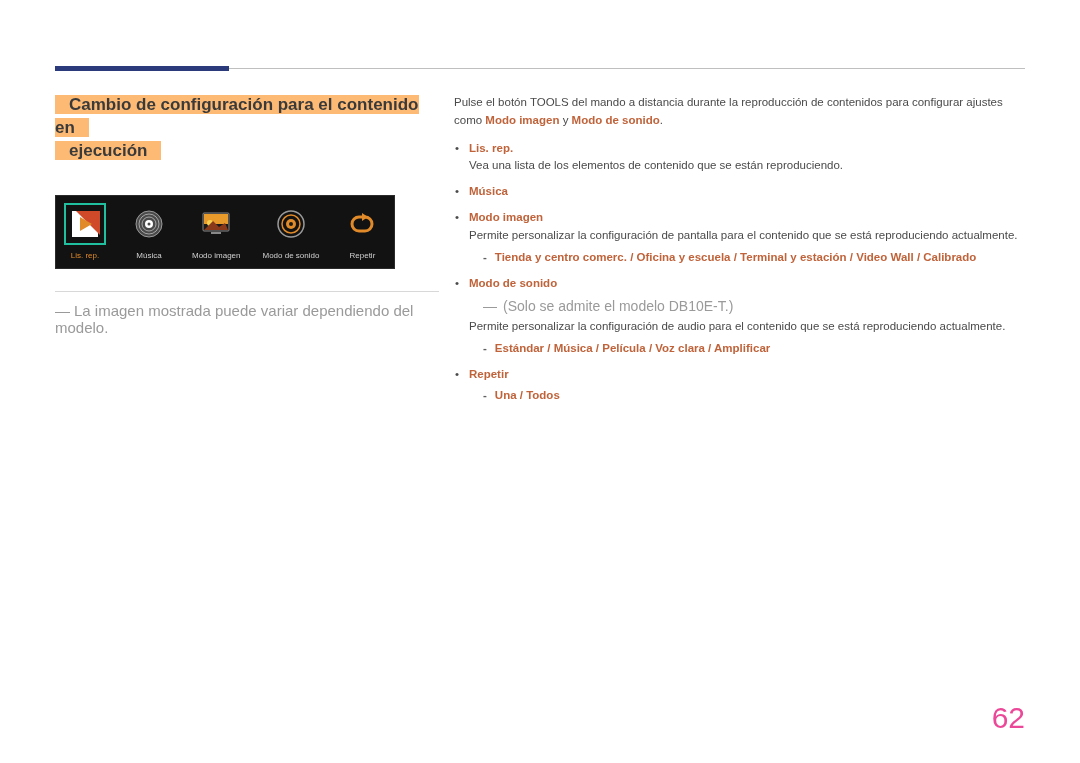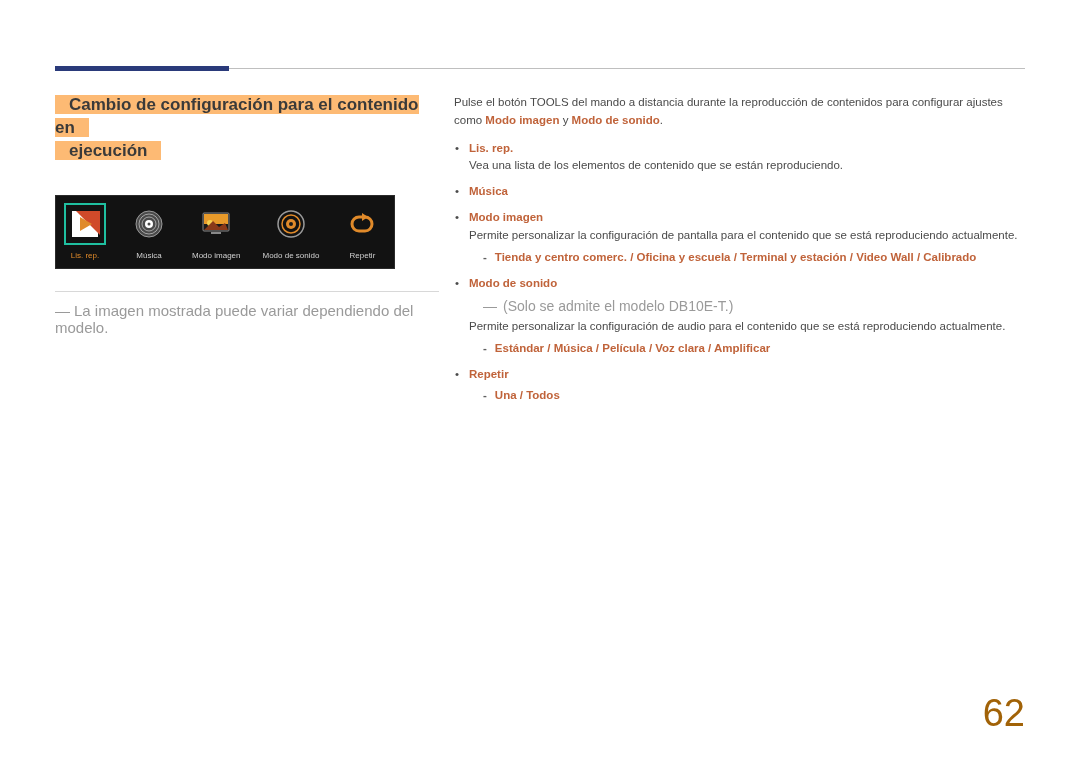--- a/index.html
+++ b/index.html
@@ -108,22 +108,22 @@
   .sub-line { display: flex; gap: 8px; margin-top: 4px; margin-left: 14px; }
   .sub-dash { color: #606060; flex-shrink:0; font-weight: bold;}
   .sub-body { flex: 1; }
   .sub-text-brown { color: #c0633a; font-weight: bold; }
   .sup-dash-note { color:#9a9a9a; font-size:14px; margin-left:14px; margin-top:4px; display:flex; gap:6px;}
   .sup-dash-note::before{ content:"―"; }
   .page-number {
     position: absolute;
     right: 55px;
     bottom: 28px;
-    font-size: 38px;
-    color: #a16207;
+    font-size: 30px;
+    color: #ec4899;
     font-weight: 300;
   }
 </style>
 </head>
 <body>
 
 <div class="header-line"></div>
 <div class="header-line-accent"></div>
 
 <div class="left-col">

